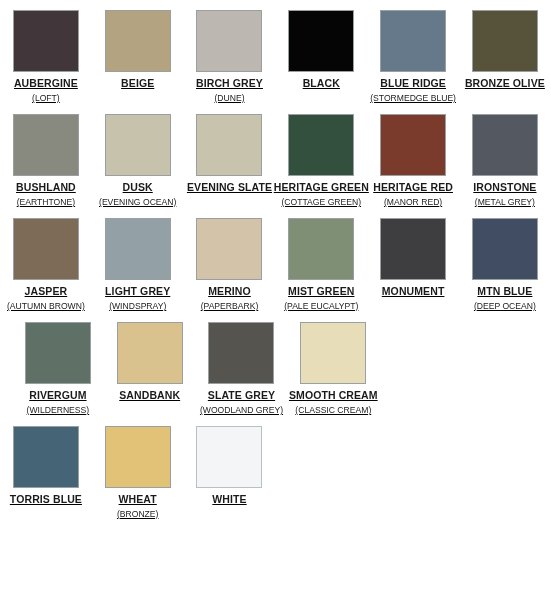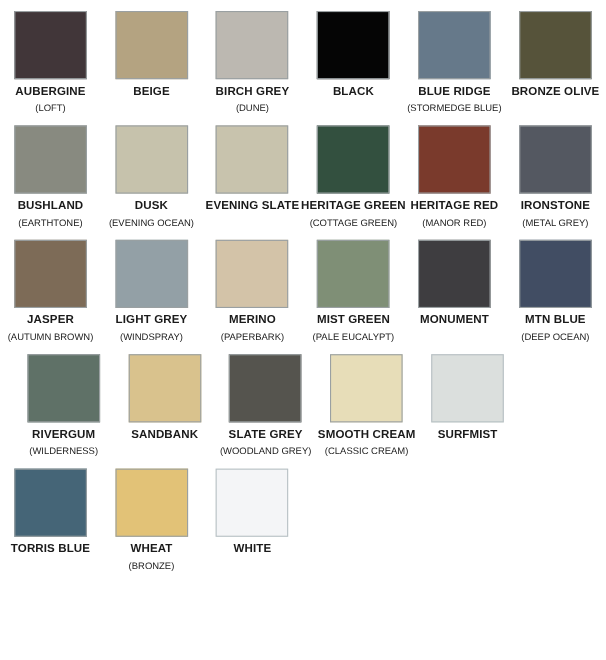--- a/index.html
+++ b/index.html
@@ -15,20 +15,21 @@
   }
   #palette {
     width: 551px;
     box-sizing: border-box;
     padding: 10px 0 0 0;
   }
   .swatch-row {
     display: flex;
     width: 551px;
     box-sizing: border-box;
+    text-decoration: underline;
   }
   .swatch-cell {
     width: 91.8px;
     box-sizing: border-box;
     display: flex;
     flex-direction: column;
     align-items: center;
     padding: 0 1px;
   }
   .chip {
@@ -175,24 +176,20 @@
       <div class="swatch-cell">
         <div class="chip" style="background-color: rgb(85, 84, 78);"></div>
         <div class="name">SLATE GREY</div>
         <div class="alias">(WOODLAND GREY)</div>
       </div>
       <div class="swatch-cell">
         <div class="chip" style="background-color: rgb(231, 221, 184);"></div>
         <div class="name">SMOOTH CREAM</div>
         <div class="alias">(CLASSIC CREAM)</div>
       </div>
-      <div class="swatch-cell">
-        <div class="chip chip-white" style="background-color: rgb(219, 223, 221);"></div>
-        <div class="name">SURFMIST</div>
-      </div>
     </div>
     <div class="swatch-row row-5">
       <div class="swatch-cell">
         <div class="chip" style="background-color: rgb(69, 101, 119);"></div>
         <div class="name">TORRIS BLUE</div>
       </div>
       <div class="swatch-cell">
         <div class="chip" style="background-color: rgb(226, 194, 119);"></div>
         <div class="name">WHEAT</div>
         <div class="alias">(BRONZE)</div>

